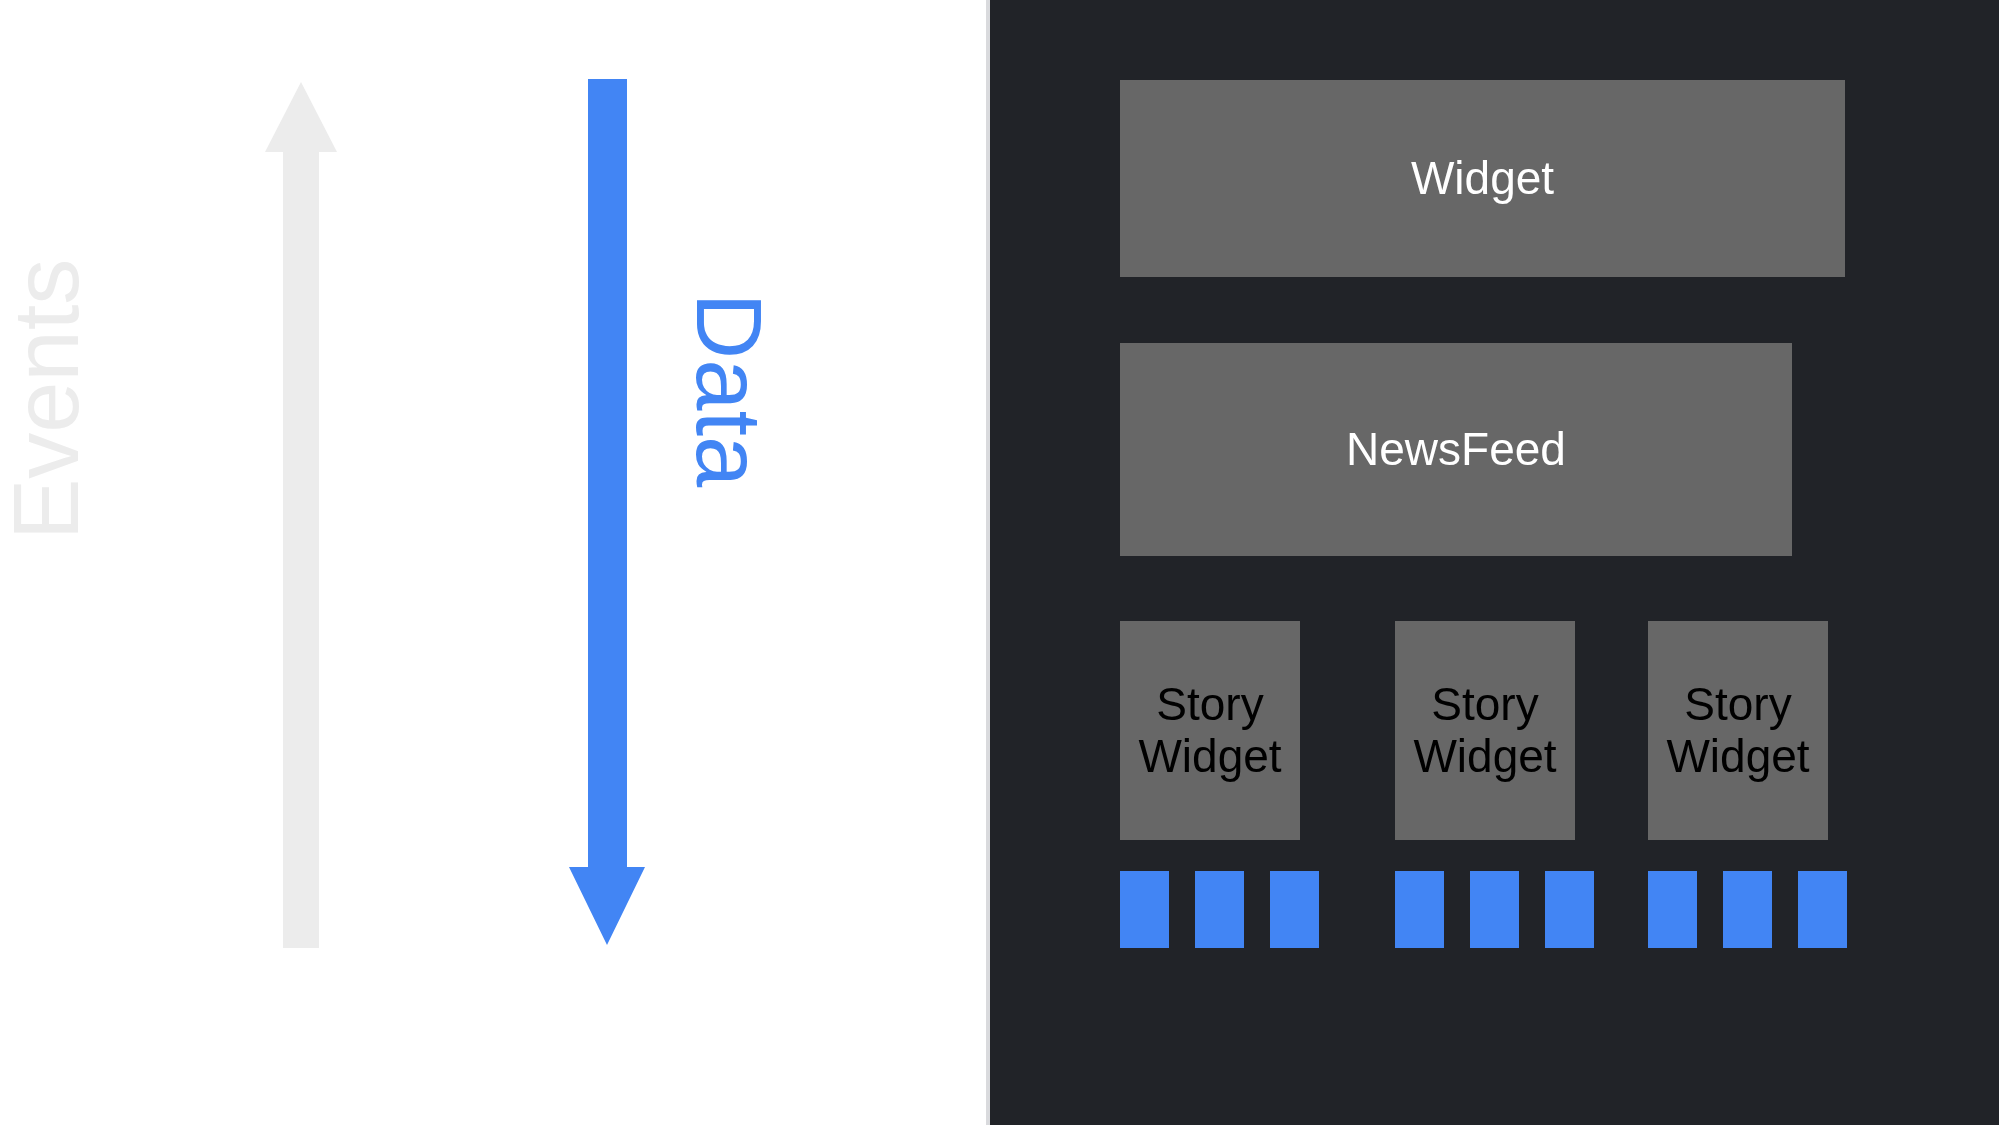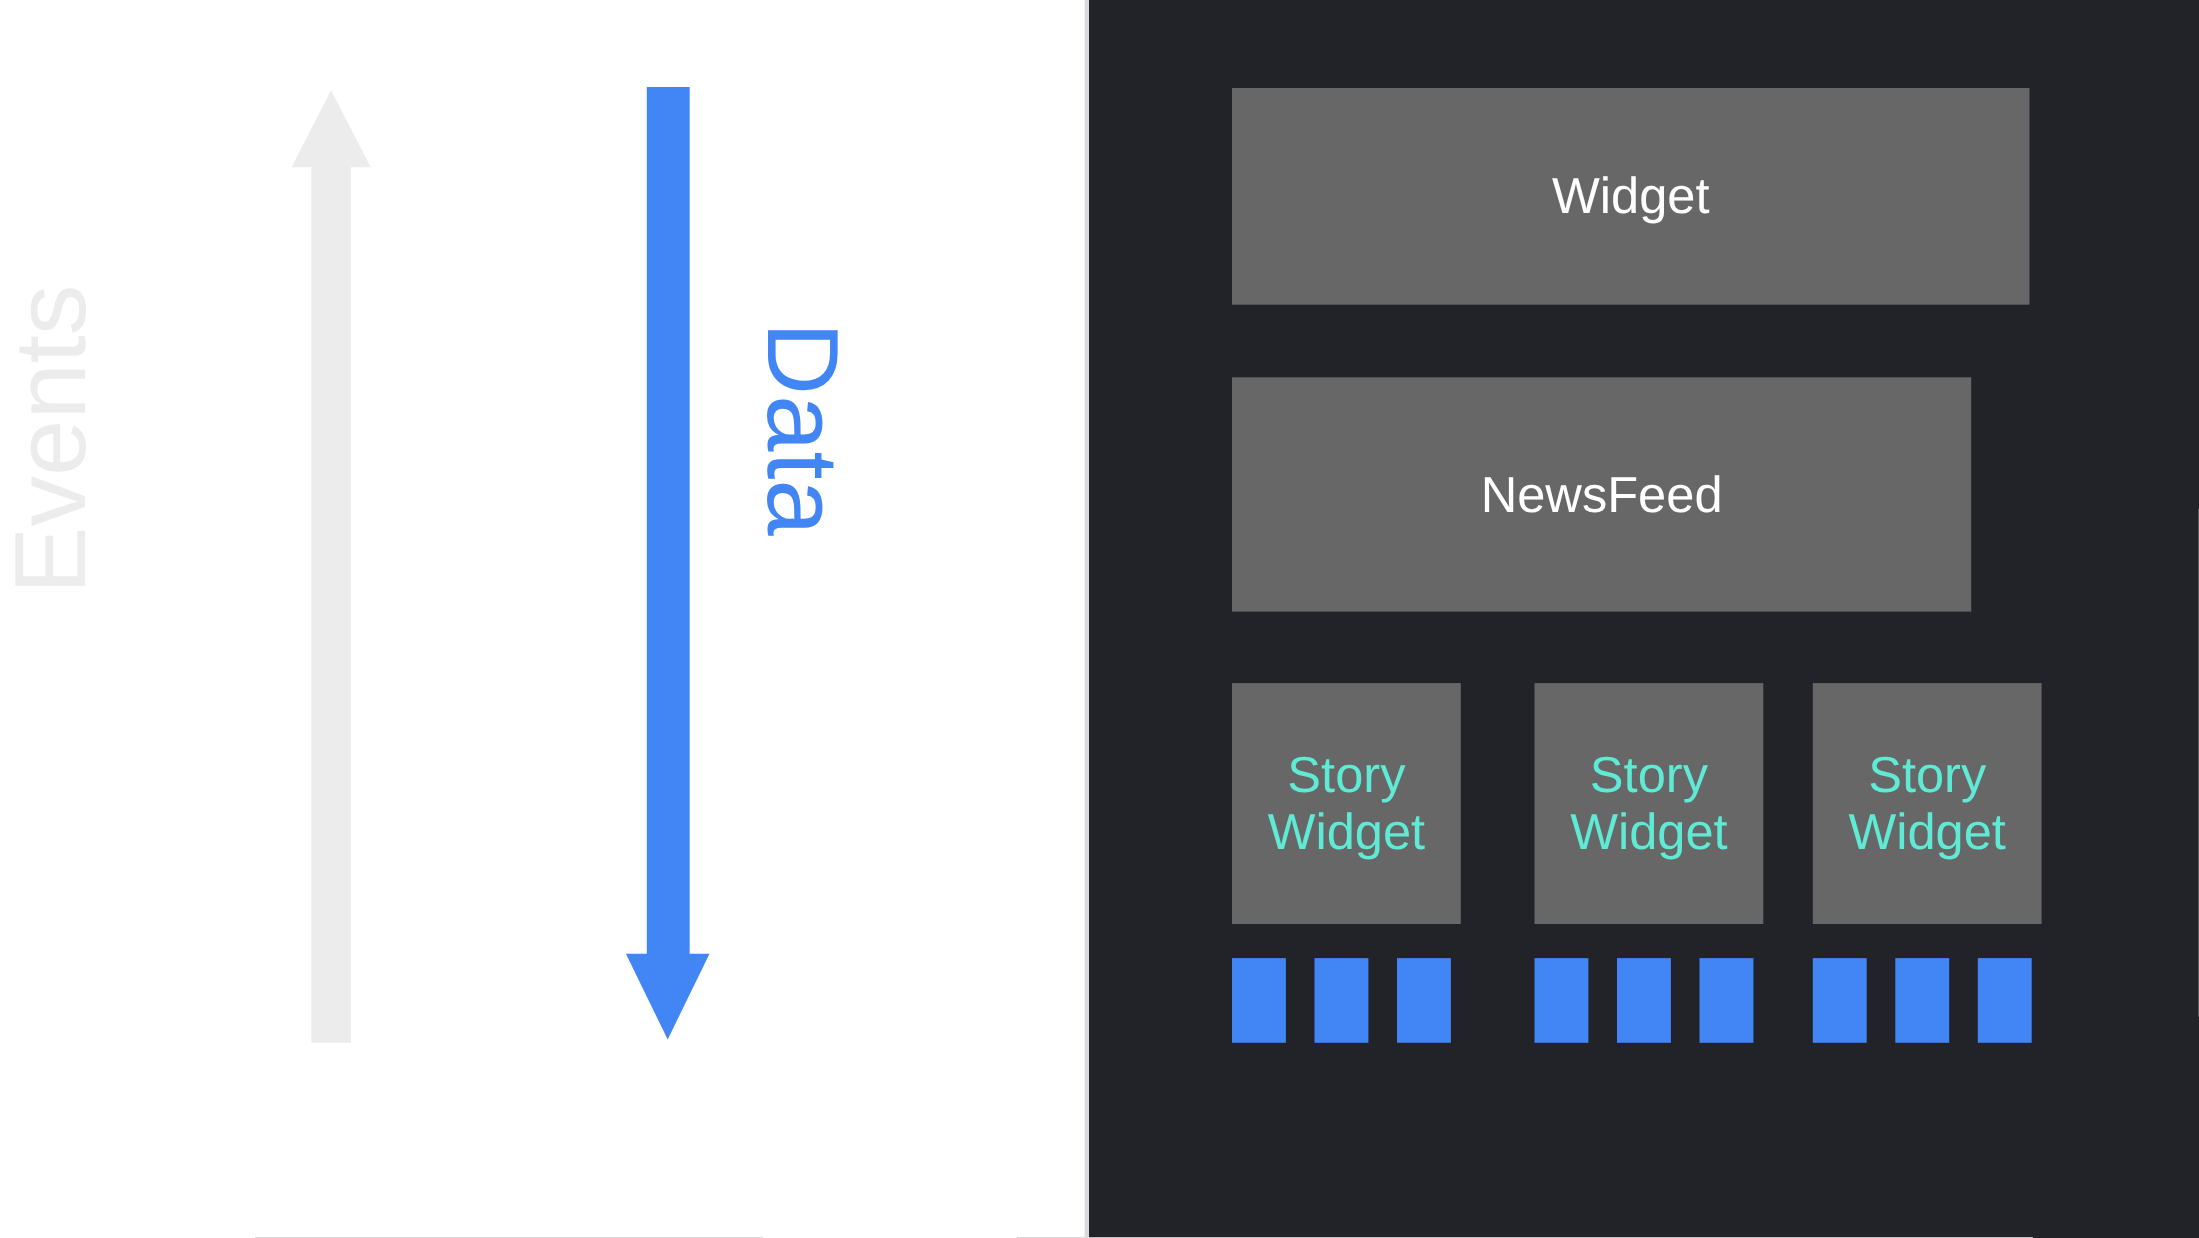--- a/index.html
+++ b/index.html
@@ -83,24 +83,24 @@
     font-weight: 400;
     line-height: 1.12;
   }
 
   #box-screen   { left: 130px; top: 80px;  width: 725px; height: 197px; }
   #box-newsfeed { left: 130px; top: 343px; width: 672px; height: 213px; }
 
   .story-card {
     position: absolute;
     top: 621px;
-    width: 208px;
+    width: 180px;
     height: 219px;
     background: #676767;
-    color: #5eead4;
+    color: #000000;
     display: flex;
     align-items: center;
     justify-content: center;
     text-align: center;
     font-size: 46px;
     line-height: 1.12;
     white-space: pre-line;
   }
   #story-card-0 { left: 130px; }
   #story-card-1 { left: 405px; }

